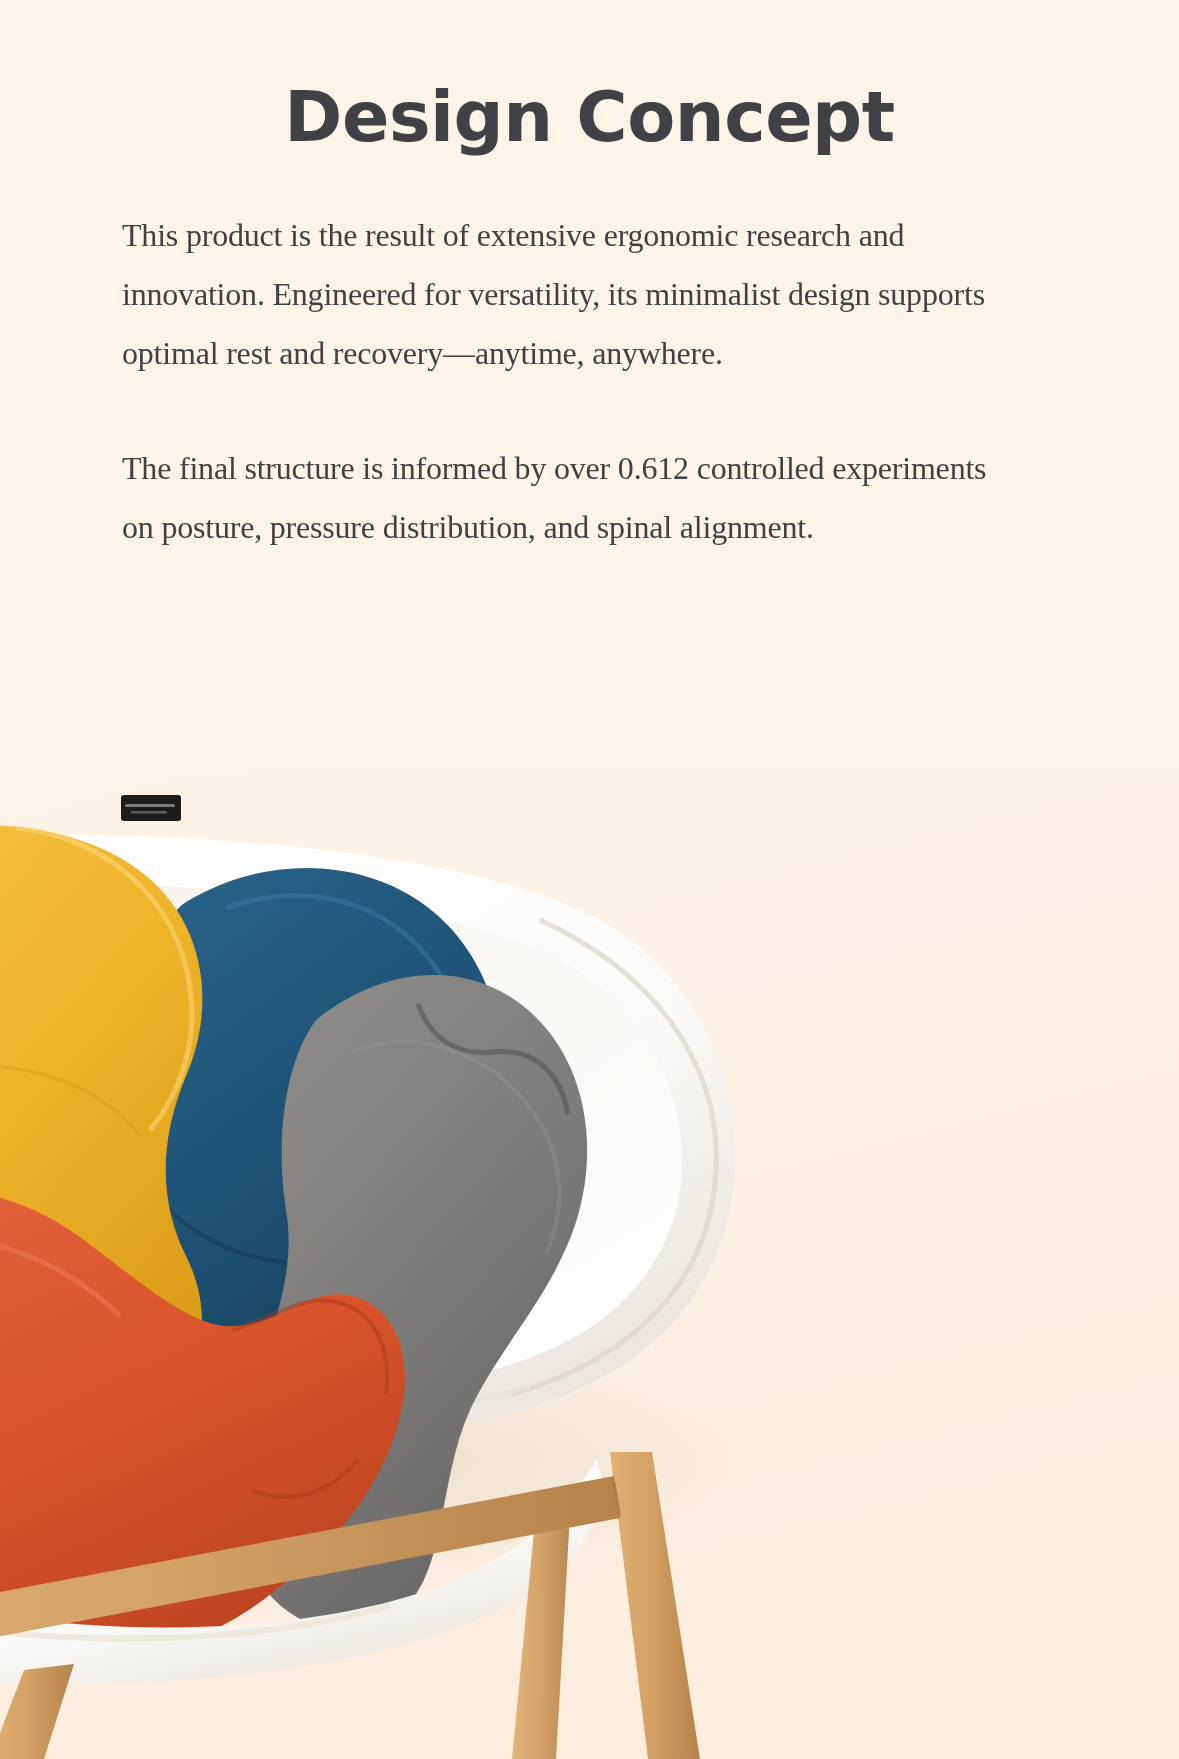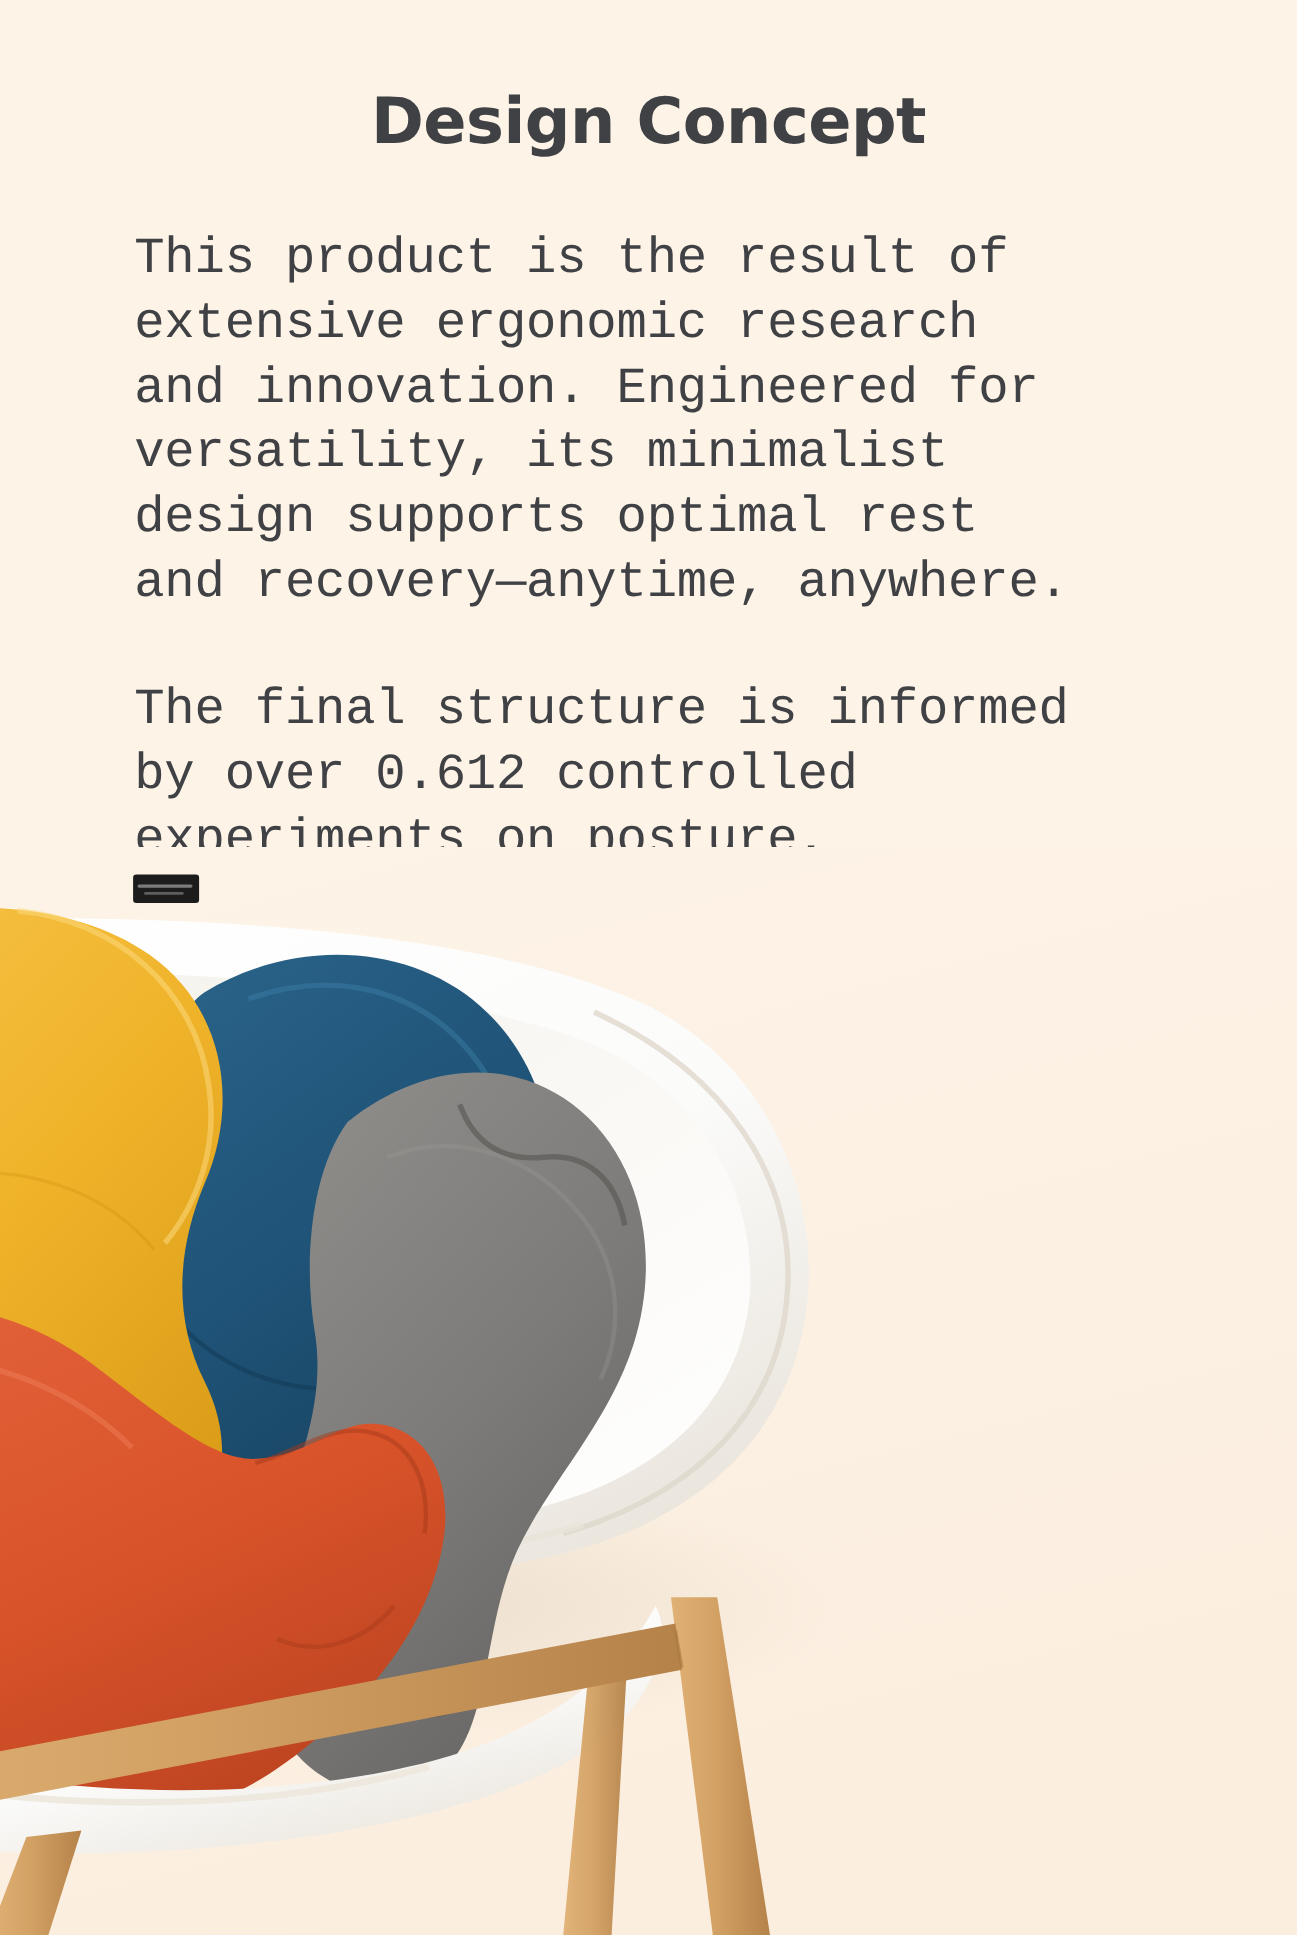--- a/index.html
+++ b/index.html
@@ -25,40 +25,40 @@
     overflow:hidden;
   }
 
   
   .section-title {
     position:absolute;
     top:76px;
     left:0;
     width:1179px;
     text-align:center;
-    font-size:58px;
+    font-size:70px;
     font-weight:bold;
     letter-spacing:-0.5px;
     color:#3f4145;
     font-family:"DejaVu Sans", sans-serif;
   }
 
   
   .copy-block {
     position:absolute;
     top:206px;
     left:122px;
     width:870px;
   }
   .para {
-    font-size:46px;
+    font-size:32px;
     line-height:59px;
     color:#3f4145;
     letter-spacing:-0.2px;
-    font-family:Liberation Mono, monospace;
+    font-family:Liberation Serif, serif;
     font-weight:400;
   }
   .para + .para { margin-top:56px; }
 
   
   .photo {
     position:absolute;
     left:0;
     top:770px;
     width:1179px;

